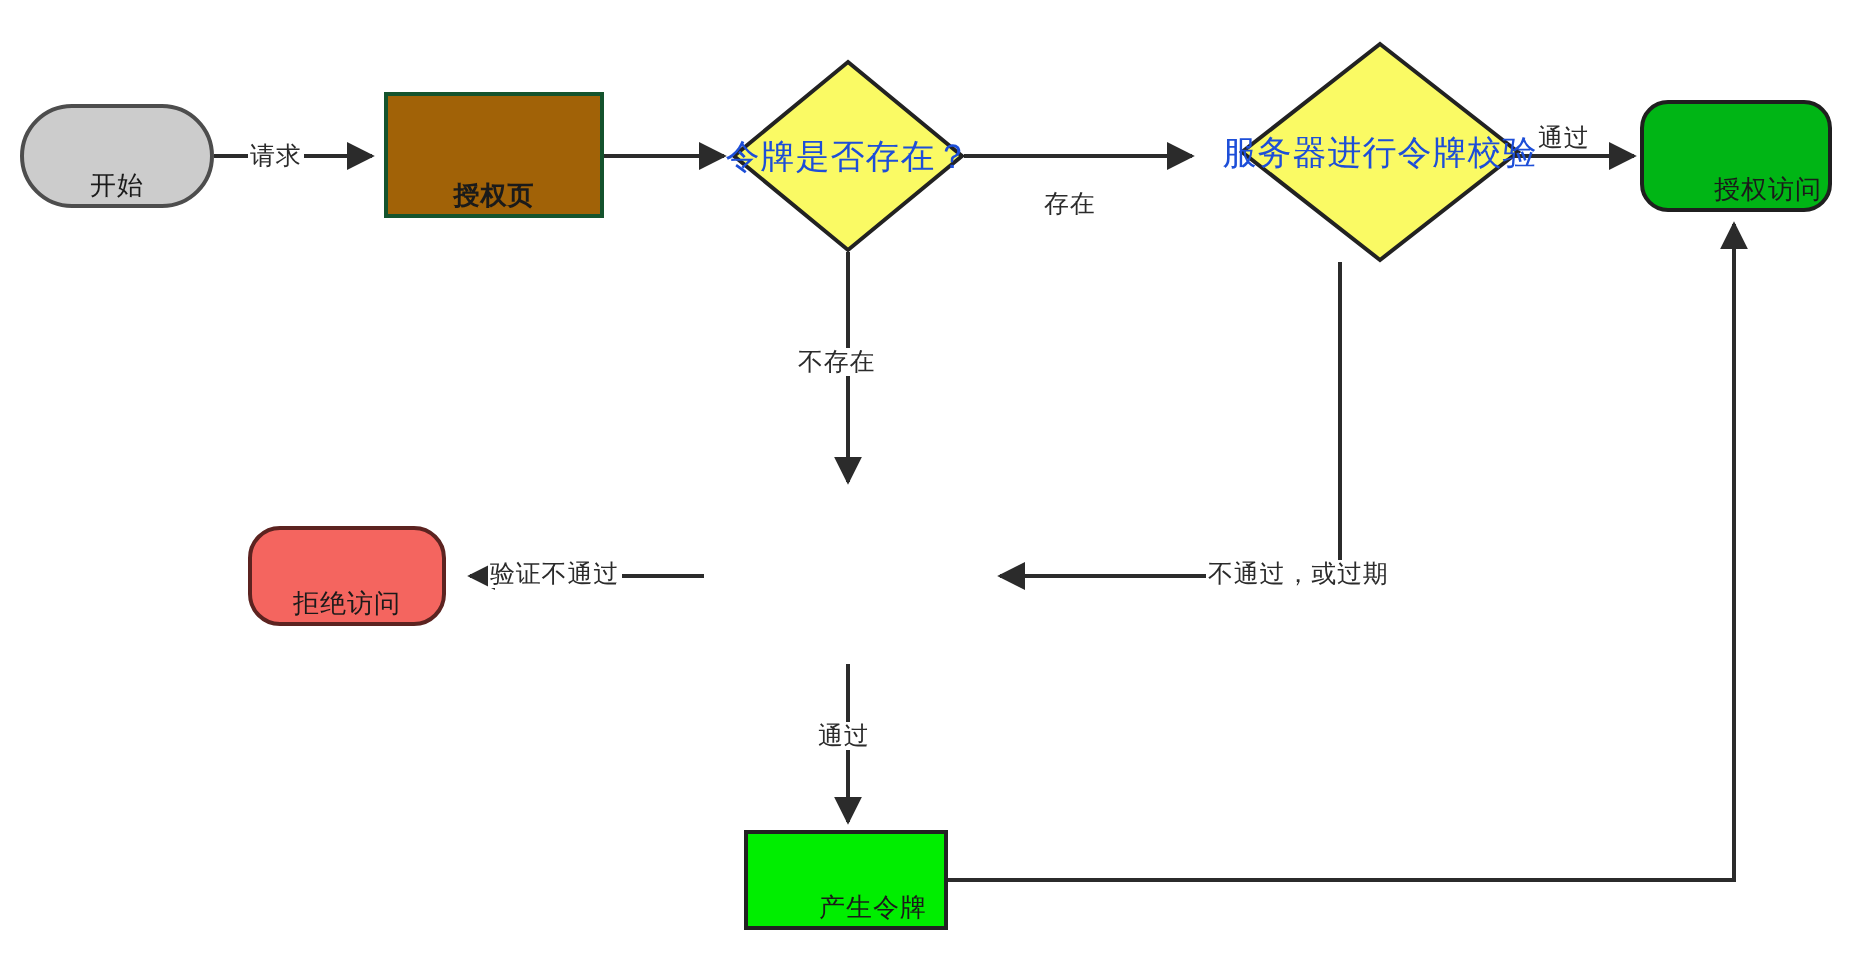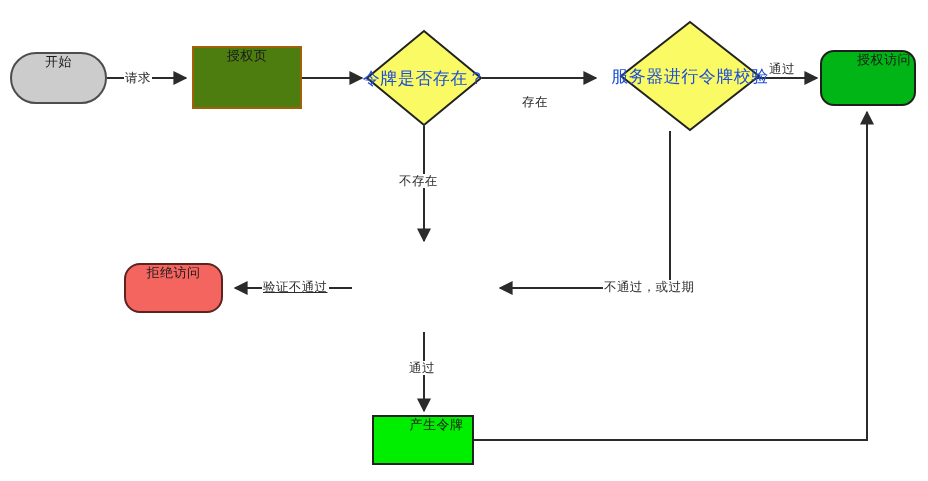--- a/index.html
+++ b/index.html
@@ -22,38 +22,39 @@
     position: absolute;
     left: 0;
     top: 0;
     width: 928px;
     height: 481px;
   }
   .node {
     position: absolute;
     box-sizing: border-box;
     display: flex;
-    align-items: flex-start;
+    align-items: flex-end;
     justify-content: center;
     text-align: center;
     font-size: 13px;
     line-height: 1.2;
     color: #1a1a1a;
     white-space: nowrap;
     letter-spacing: 0.5px;
   }
   .node-start {
     background: #cccccc;
     border: 2px solid #4d4d4d;
     border-radius: 26px;
   }
   .node-rect-lightgreen {
-    background: #4d7c0f;
-    border: 2px solid #a16207;
+    background: #a16207;
+    border: 2px solid #14532d;
     border-radius: 0;
+    font-weight: bold;
   }
   .node-rect-green {
     background: #00ee00;
     border: 2px solid #222222;
     border-radius: 0;
   }
   .node-round-green {
     background: #00b515;
     border: 2px solid #1f1f1f;
     border-radius: 14px;
@@ -171,17 +172,17 @@
   <div class="edge-label" style="left:124px; top:71px;">请求</div>
 
   <div class="edge-label" style="left:521px; top:71px;margin-top:24px;">存在</div>
 
   <div class="edge-label" style="left:398px; top:174px;">不存在</div>
 
   <div class="edge-label" style="left:768px; top:62px;">通过</div>
 
   <div class="edge-label" style="left:603px; top:280px;">不通过，或过期</div>
 
-  <div class="edge-label" style="left:262px; top:280px;text-decoration:underline;">验证不通过</div>
+  <div class="edge-label" style="left:244px; top:280px;">验证不通过</div>
 
   <div class="edge-label" style="left:408px; top:361px;">通过</div>
 
 </div>
 
 </body></html>

